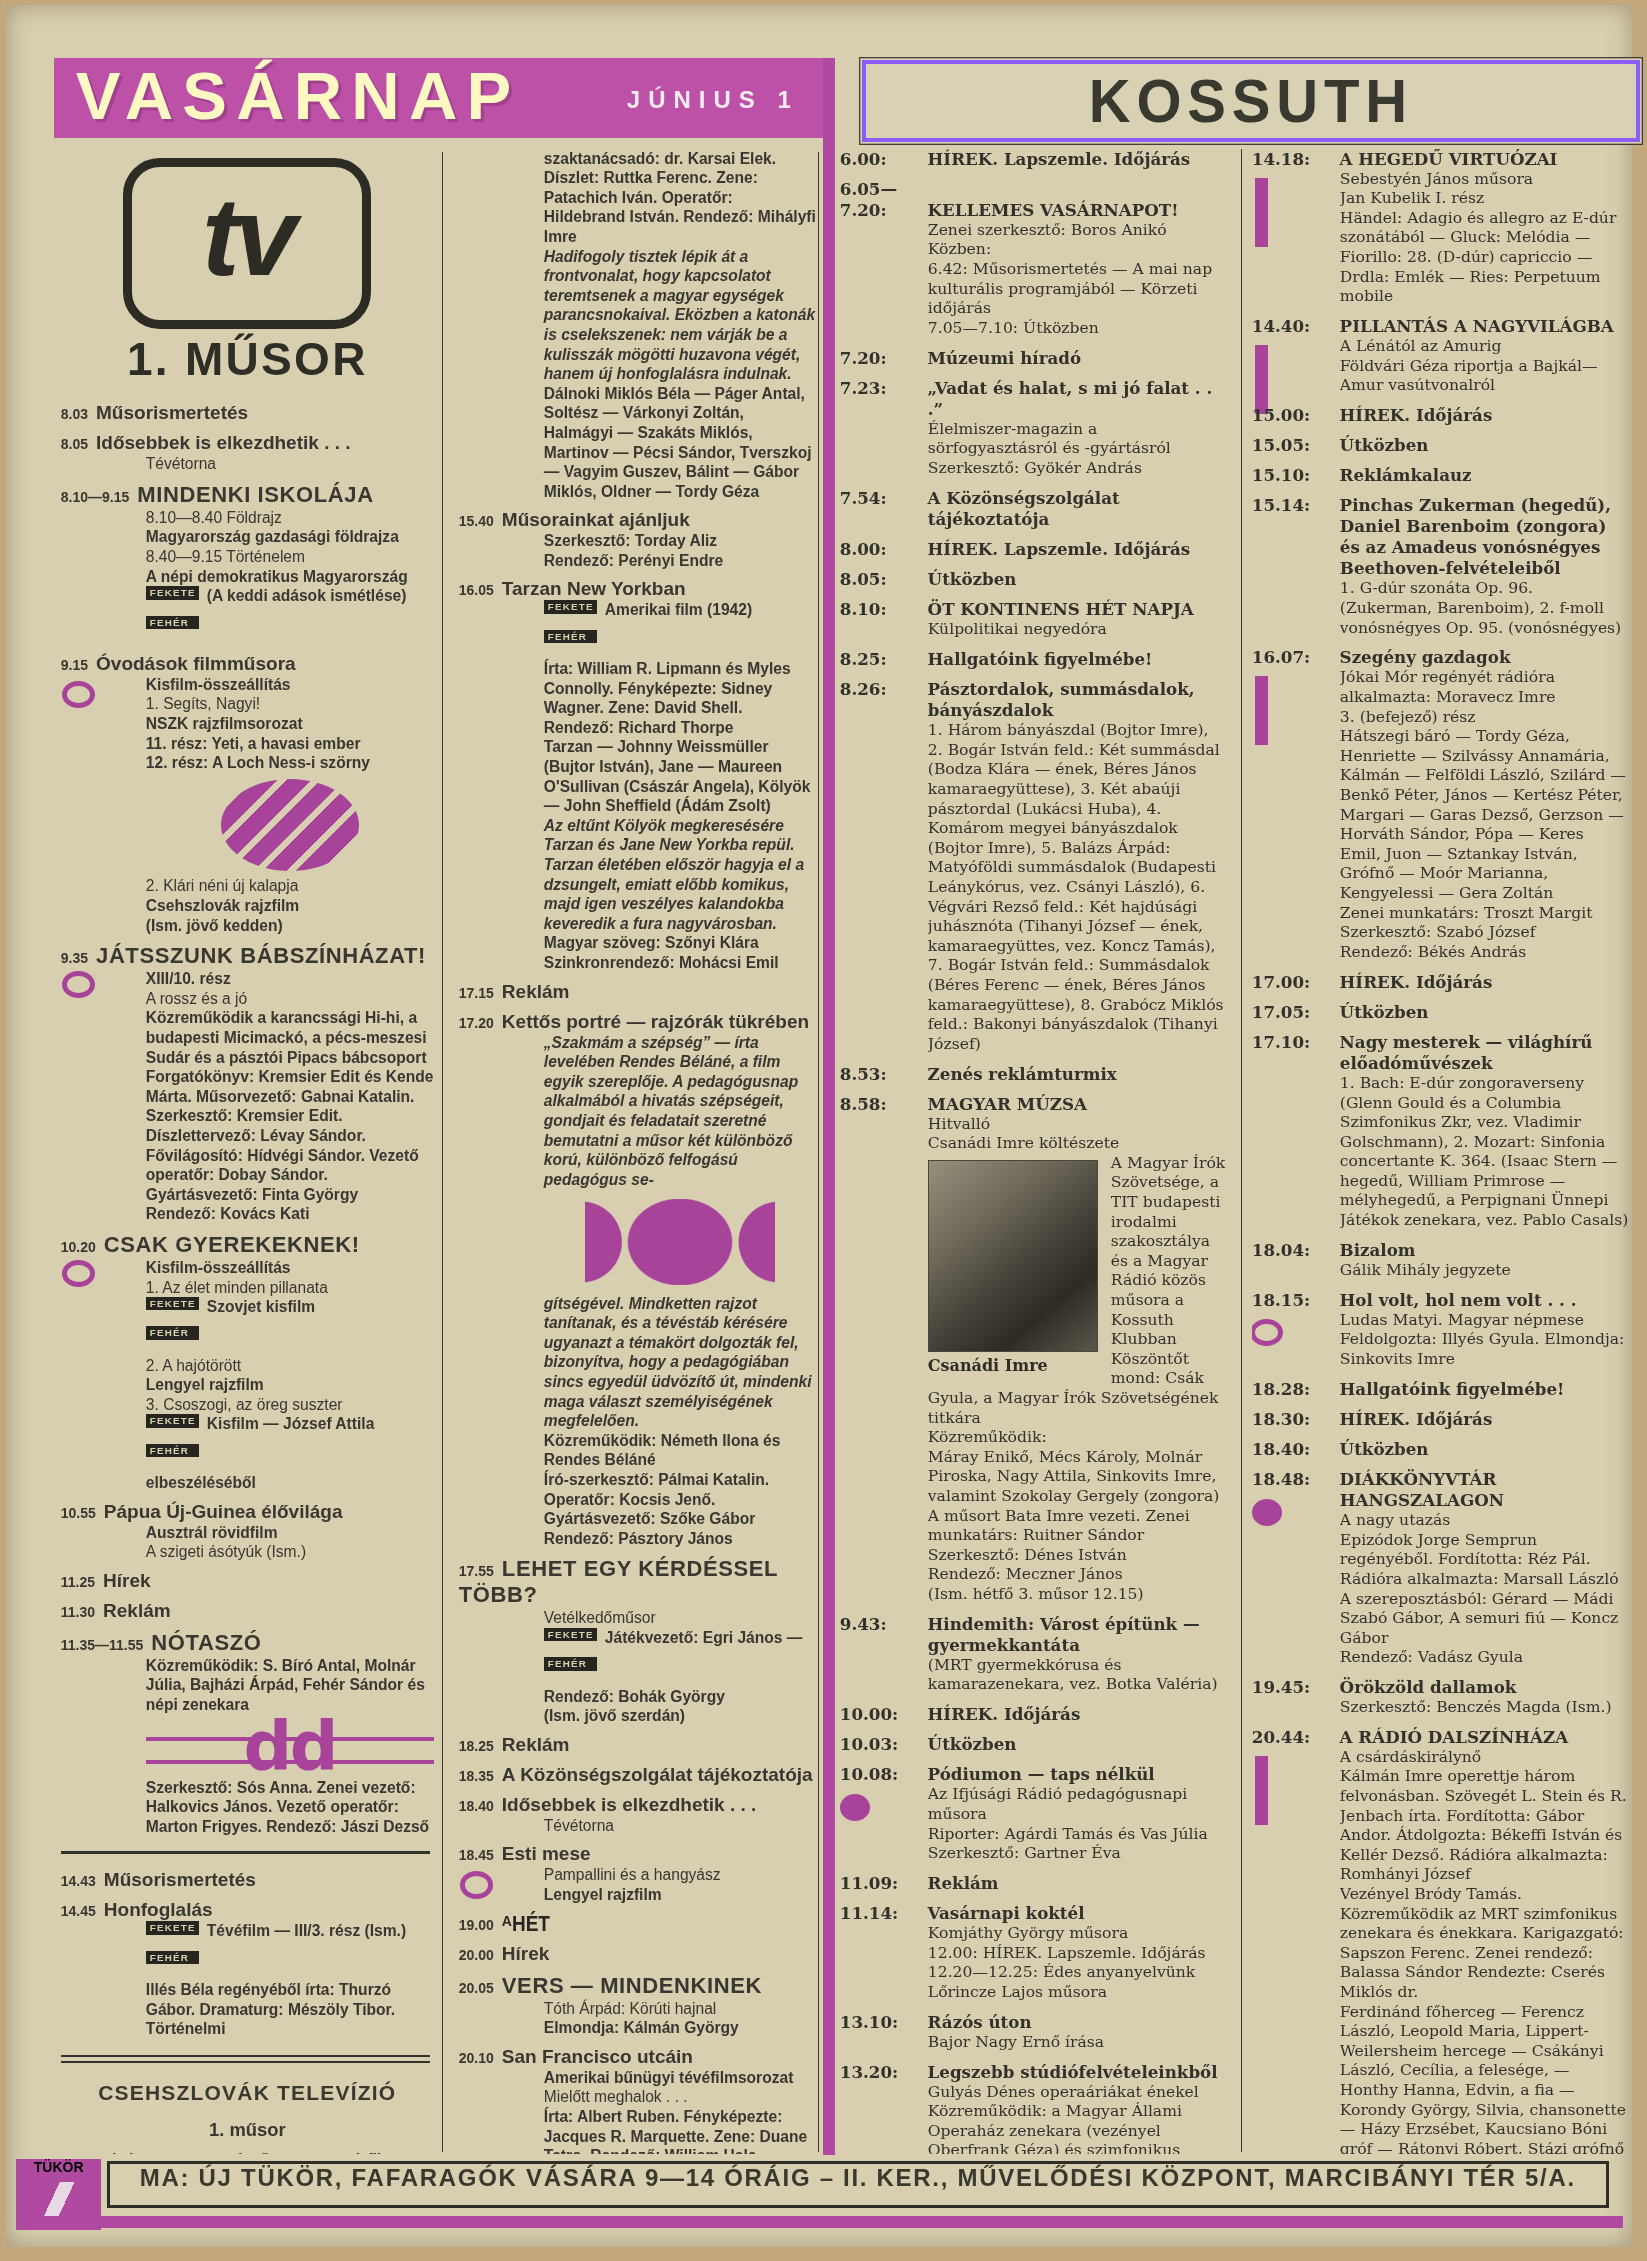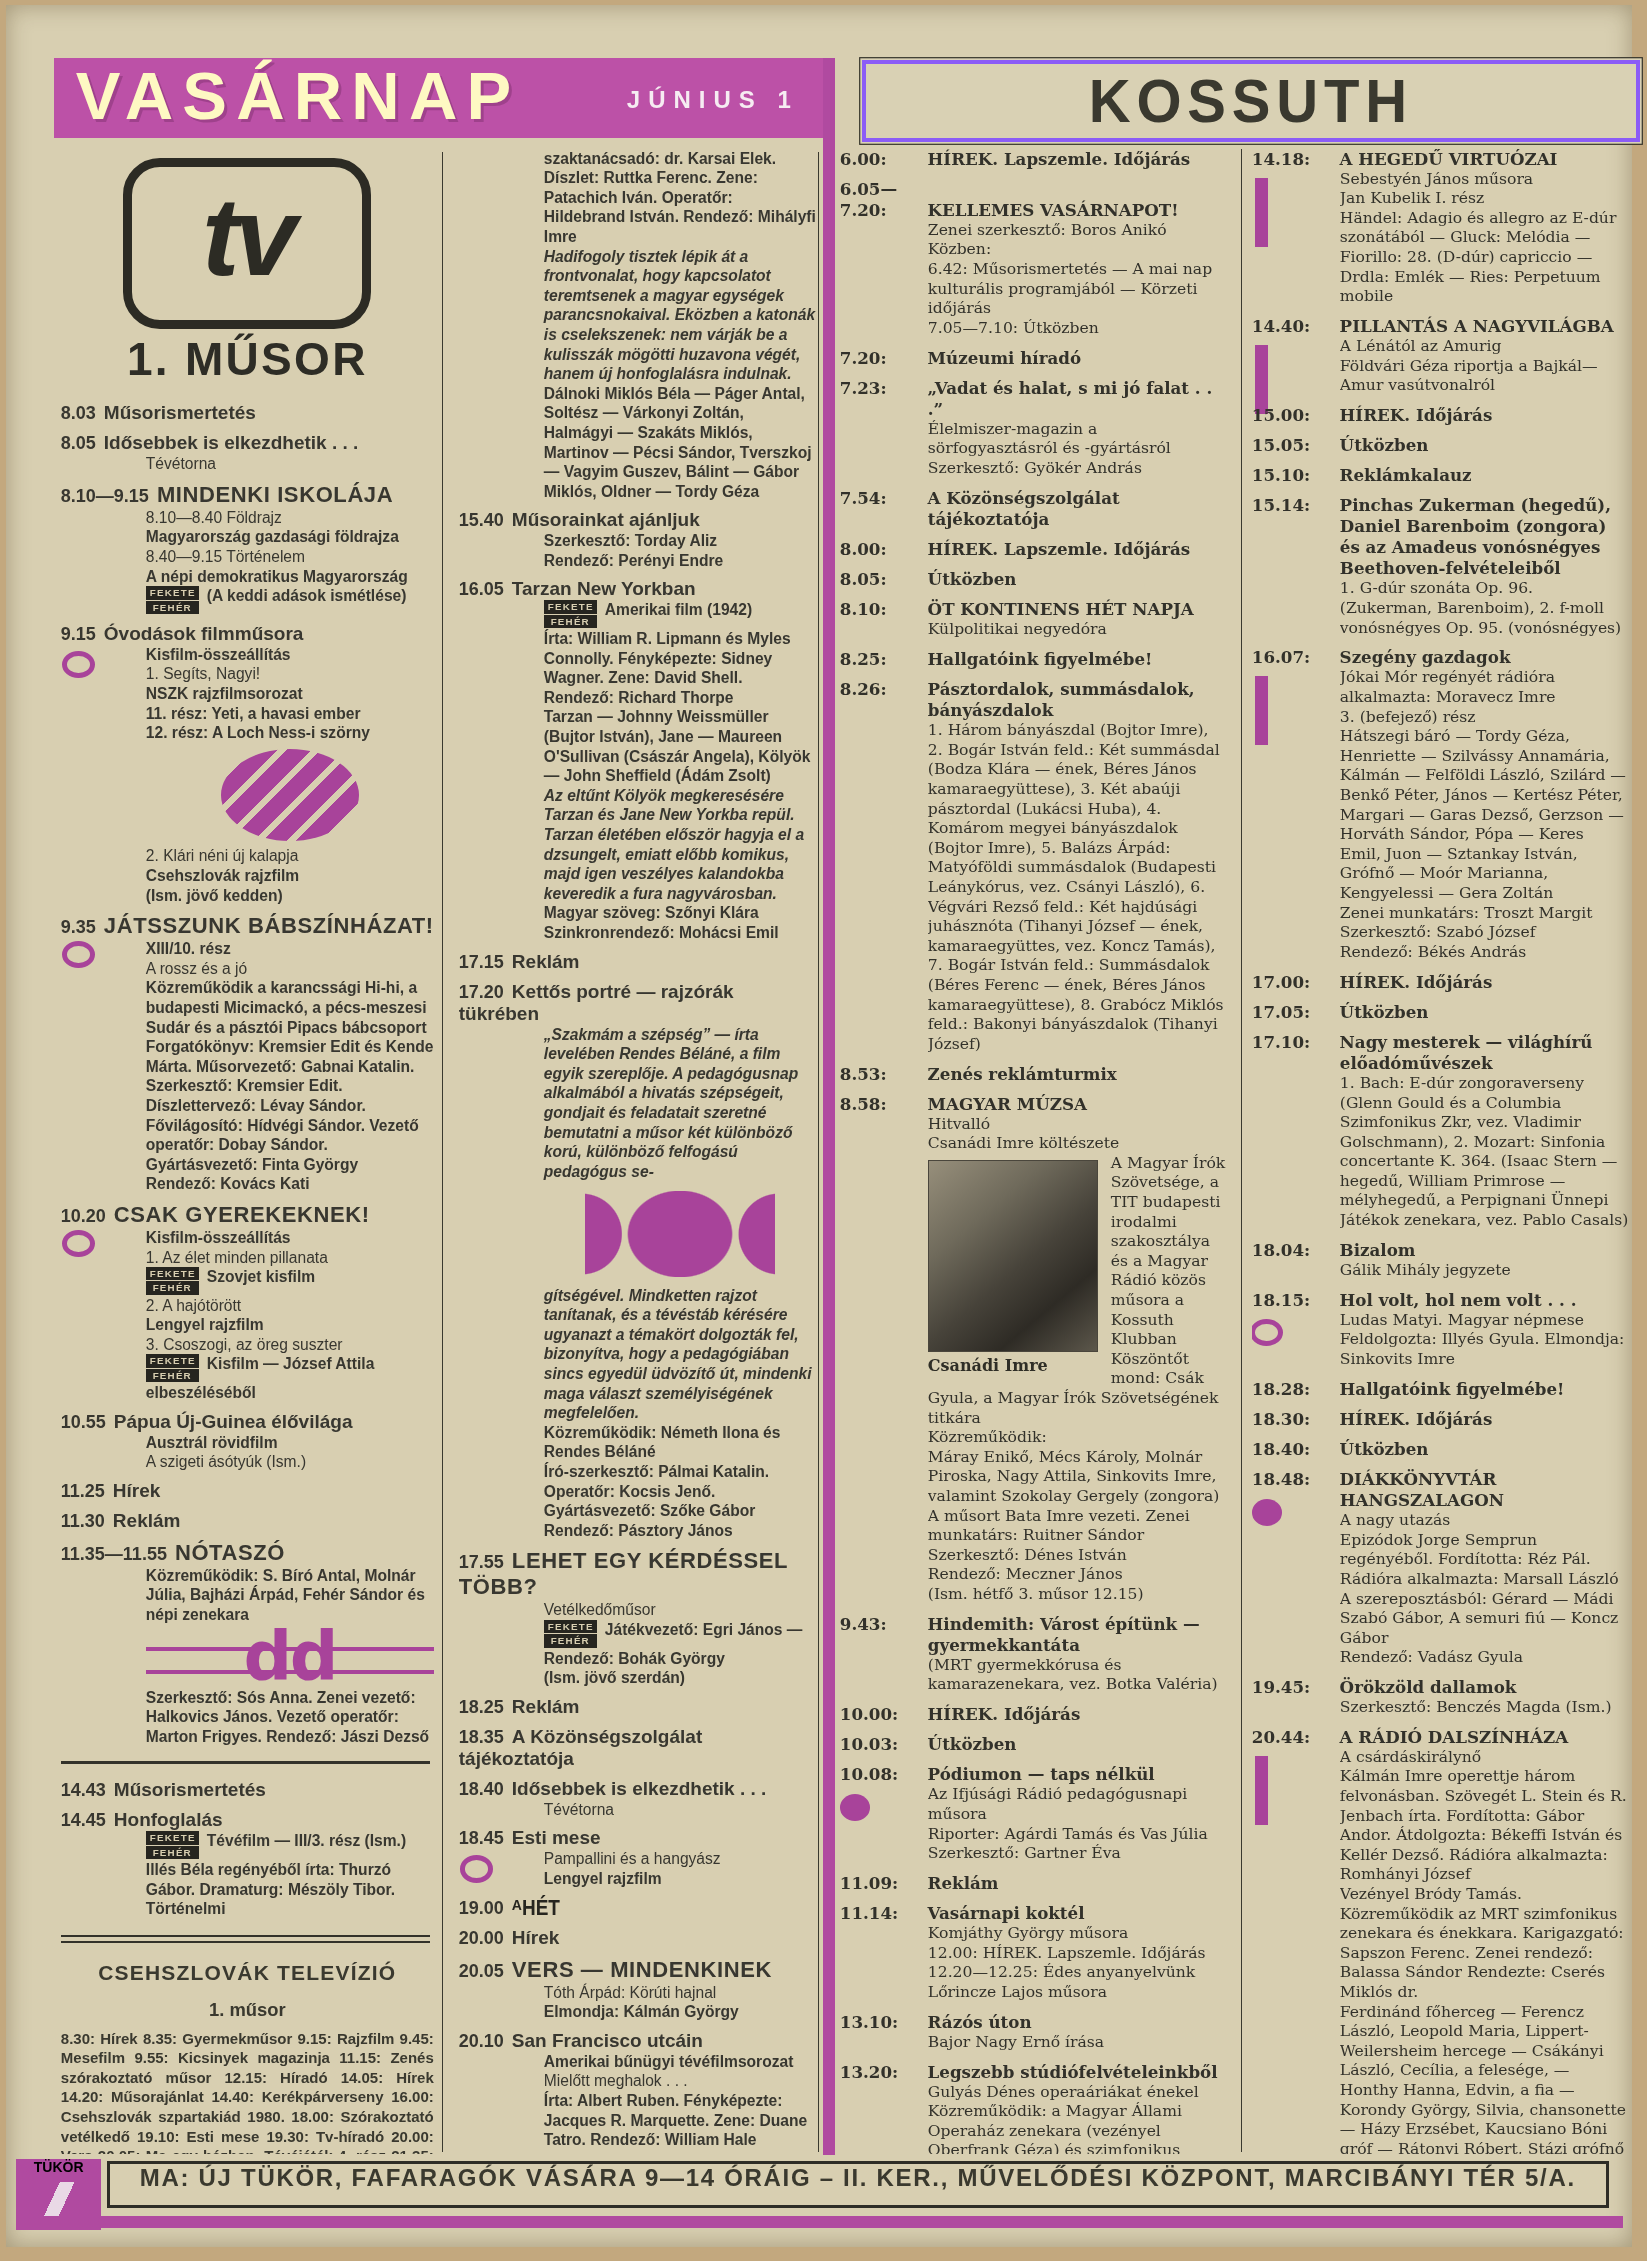--- a/index.html
+++ b/index.html
@@ -30,41 +30,41 @@
   .colD{left:1246px;width:377px;}
   
   .tvlogo{width:230px;height:153px;border:9.8px solid #2c2b24;border-radius:37px;margin:9.2px auto 3.5px;
     display:flex;align-items:center;justify-content:center;}
   .tvlogo span{font-size:112px;font-weight:800;font-style:italic;color:#2c2b24;letter-spacing:-4.6px;padding-bottom:14.4px;}
   .tvchan{text-align:center;font-size:46px;font-weight:800;color:#2e2d26;letter-spacing:2.3px;margin:3.5px 0 16px;}
   
   .prog{position:relative;margin:0 0 8px 0;}
   .tv .prog{color:#383730;}
   .phead{font-weight:700;}
-  .tv .phead .ptime{font-size:18px;margin-right:8px;}
+  .tv .phead .ptime{font-size:14px;margin-right:8px;}
   .tv .phead .ptitle{font-size:19px;}
   .tv .phead .ptitle.big{font-size:22px;letter-spacing:0.6px;}
   .tv .pdet{margin-left:85px;font-size:15.6px;line-height:19.6px;font-weight:700;}
   .k .prog{color:#32312a;font-family:"DejaVu Serif",serif;margin-bottom:9.2px;}
   .k .phead{padding-left:88px;text-indent:-88px;font-size:16.7px;line-height:21px;}
   .k .phead .ptime{display:inline-block;width:82px;margin-right:5.8px;text-indent:0;}
   .k .pdet{margin-left:88px;font-size:15.6px;line-height:19.6px;font-weight:400;overflow:hidden;}
   .ln{margin:0;}
   .lt.b{font-weight:400;}
   .lt.i{font-style:italic;font-weight:700;}
   .hetlogo{font-size:38px;font-weight:800;letter-spacing:0;color:#26251f;transform:scaleY(1.15);display:inline-block;}
   .sup{font-size:14px;font-weight:800;vertical-align:top;color:#26251f;}
   .lt.ddlogo{display:block;text-align:center;font-family:"DejaVu Sans",sans-serif;font-size:68px;line-height:63px;
     font-weight:800;color:#a8439a;letter-spacing:-2.3px;
     background:linear-gradient(#a8439a,#a8439a) 0 22px/100% 4px no-repeat,
                linear-gradient(#a8439a,#a8439a) 0 45px/100% 4px no-repeat;}
   
   .ffb{display:inline-block;vertical-align:top;margin-right:8px;}
   .ffb b{display:block;background:#26251f;color:#d8cfb1;font-family:"Liberation Sans",sans-serif;
-    font-size:9.8px;line-height:13.3px;padding:0 4px;letter-spacing:1.2px;font-weight:700;margin-bottom:1px;width:45px;text-align:center;}
+    font-size:9.8px;line-height:13.3px;padding:0 4px;letter-spacing:1.2px;font-weight:700;margin-bottom:16px;width:45px;text-align:left;}
   
   .pm{position:absolute;}
   .pm.circle{left:1.2px;top:28px;width:23px;height:17.3px;border:5.8px solid #a8439a;border-radius:50%;}
   .k .pm.circle{left:-2.3px;top:29px;}
   .pm.bar{left:3.5px;top:29px;width:12.7px;height:69px;background:#a8439a;}
   .pm.dot{left:0;top:30px;width:30px;height:26.5px;border-radius:50%;background:#a8439a;}
   
   .lic{display:block;}
   .lic.kisfilm-logo{width:138px;height:92px;margin:5.8px auto;border-radius:50%;background:#a8439a;
     background-image:repeating-linear-gradient(135deg,transparent 0 17.3px,#d8cfb1 17.3px 23.6px);}

